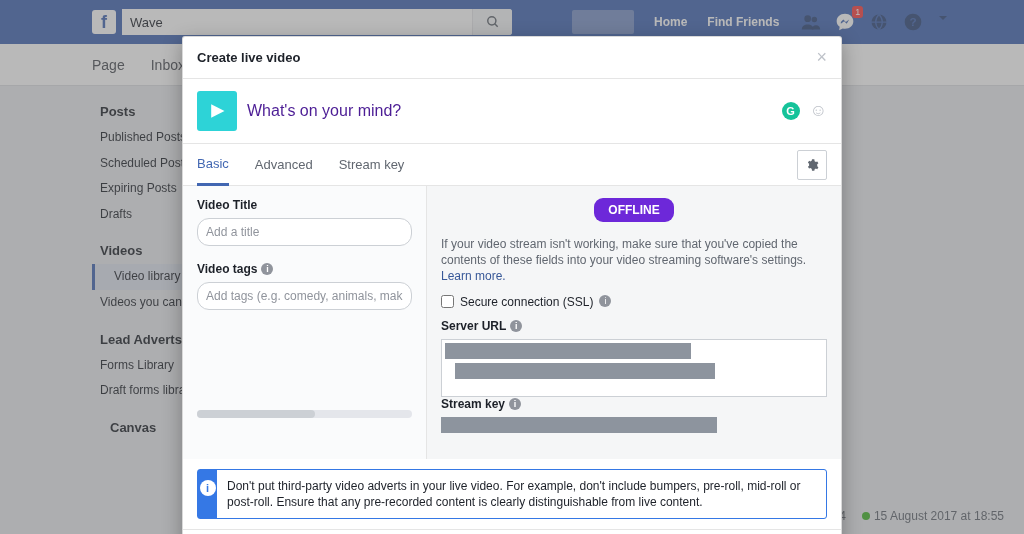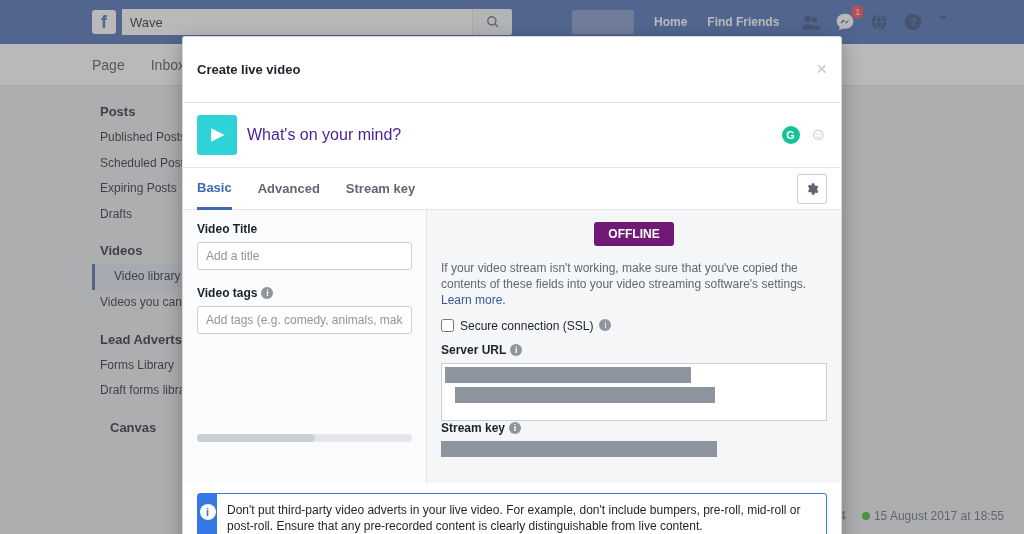--- a/index.html
+++ b/index.html
@@ -27,47 +27,47 @@
   .page-wrap { display: flex; padding-left: 92px; }
   .sidebar { width: 170px; padding-top: 12px; }
   .side-section-title { font-weight: bold; font-size: 13px; color: #1d2129; padding: 6px 8px; }
   .side-item { font-size: 12px; color: #1d2129; padding: 5px 8px; cursor: pointer; line-height: 1.3; }
   .side-item.active { background: #dfe3ee; border-left: 3px solid #4267b2; font-weight: 400; padding-left: 19px; }
   .content-area { flex: 1; padding-top: 12px; color: #1d2129; }
 
   
   .modal-overlay { position: absolute; inset: 0; background: rgba(100,100,100,0.45); display: flex; align-items: flex-start; justify-content: center; }
   .modal { width: 660px; background: #fff; border: 1px solid rgba(0,0,0,0.15); border-radius: 3px; margin-top: 36px; box-shadow: 0 6px 20px rgba(0,0,0,0.3); display: flex; flex-direction: column; }
-  .modal-header { padding: 22px 14px; border-bottom: 1px solid #e5e5e5; display: flex; align-items: center; justify-content: space-between; }
+  .modal-header { padding: 10px 14px; border-bottom: 1px solid #e5e5e5; display: flex; align-items: center; justify-content: space-between; }
   .modal-title { font-size: 13px; font-weight: bold; color: #1d2129; }
   .modal-close { color: #bec2c9; font-size: 18px; cursor: pointer; }
   .composer-row { display: flex; align-items: center; gap: 10px; padding: 12px 14px; border-bottom: 1px solid #e5e5e5; }
   .avatar { width: 40px; height: 40px; background: #2dd3d7; border-radius: 3px; display:flex; align-items:center; justify-content:center; }
   .avatar svg { width: 20px; height: 20px; }
   .composer-input { flex: 1; font-size: 16px; color: #4c1d95; }
   .grammarly { width: 18px; height: 18px; border-radius: 50%; background: #15c39a; display:flex; align-items:center; justify-content:center; color:#fff; font-size:11px; font-weight:bold; }
   .smiley { color: #bec2c9; font-size: 17px; cursor: pointer; }
 
   .tabs-row { display: flex; align-items: center; padding: 0 14px; border-bottom: 1px solid #e5e5e5; }
-  .tab { font-size: 13px; font-weight: 700; color: #616770; padding: 12px 0; margin-right: 26px; cursor: pointer; }
+  .tab { font-size: 13px; font-weight: 400; color: #616770; padding: 12px 0; margin-right: 26px; cursor: pointer; }
   .tab.active { color: #4267b2; border-bottom: 3px solid #4267b2; margin-bottom: -1px; }
   .gear-box { margin-left: auto; width: 30px; height: 30px; border: 1px solid #ccd0d5; border-radius: 2px; display:flex; align-items:center; justify-content:center; color:#616770; cursor:pointer; }
 
   .panel-row { display: flex; }
   .left-panel { width: 244px; padding: 12px 14px; border-right: 1px solid #e5e5e5; background:#fafbfc; }
   .right-panel { flex: 1; padding: 12px 14px; background: #f5f6f7; }
   .field-label { font-size: 12px; font-weight: bold; color: #1d2129; margin-bottom: 6px; display:flex; align-items:center; gap:4px;}
   .info-dot { width:12px; height:12px; border-radius:50%; background:#90949c; color:#fff; font-size:9px; display:inline-flex; align-items:center; justify-content:center; }
-  .text-input { width: 100%; border: 1px solid #ccd0d5; border-radius: 3px; padding: 6px 8px; font-size: 12px; color: #1d2129; background:#fff; }
+  .text-input { width: 100%; border: 1px solid #ccd0d5; border-radius: 12px; padding: 6px 8px; font-size: 12px; color: #1d2129; background:#fff; }
   .text-input::placeholder { color: #90949c; }
   .left-panel .group { margin-bottom: 16px; }
   .hscroll { margin-top: 100px; height: 8px; background:#e4e6eb; border-radius:4px; position:relative;}
   .hscroll::before { content:''; position:absolute; left:0; top:0; width:55%; height:100%; background:#ccd0d5; border-radius:4px;}
 
-  .offline-badge { display:inline-block; background:#701a75; color:#fff; font-size:12px; font-weight:bold; padding:5px 14px; border-radius:3px; margin-bottom:8px;}
+  .offline-badge { display:inline-block; background:#6d28d9; color:#fff; font-size:12px; font-weight:bold; padding:5px 14px; border-radius:9px; margin-bottom:8px;}
   .right-panel .offline-wrap { text-align:center; margin-bottom:6px;}
   .helptext { font-size:12px; color:#616770; line-height:1.35; margin-bottom:10px;}
   .helptext a { color:#385898; cursor:pointer; }
   .ssl-row { display:flex; align-items:flex-start; gap:6px; margin:6px 0 10px; font-size:12px; color:#1d2129;}
   .ssl-row input { width:13px; height:13px; }
   .gray-box1 { width: 246px; height: 16px; background:#8d949e; margin-bottom:4px;}
   .gray-box2 { width: 260px; height: 16px; background:#8d949e; margin-left:10px; margin-bottom:14px;}
   .gray-box3 { width: 276px; height: 16px; background:#8d949e; margin-top:4px; margin-bottom:14px;}
   .server-url-box { background:#fff; border:1px solid #ccd0d5; padding:3px; }
 

